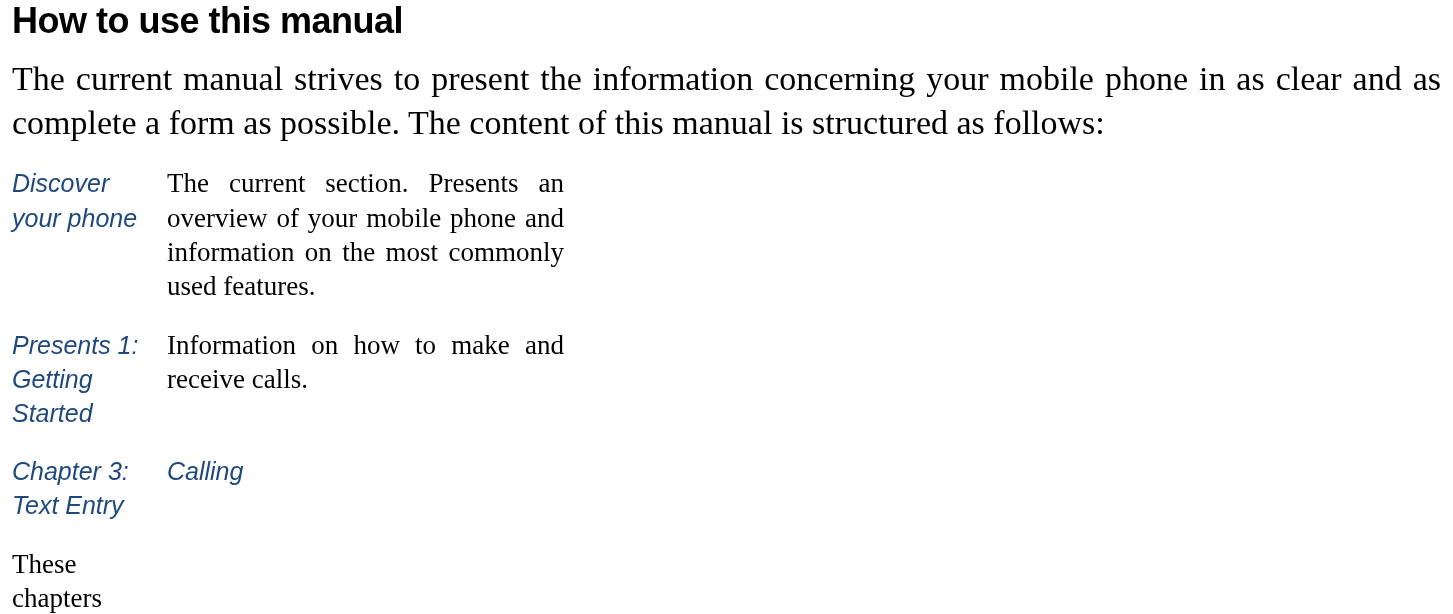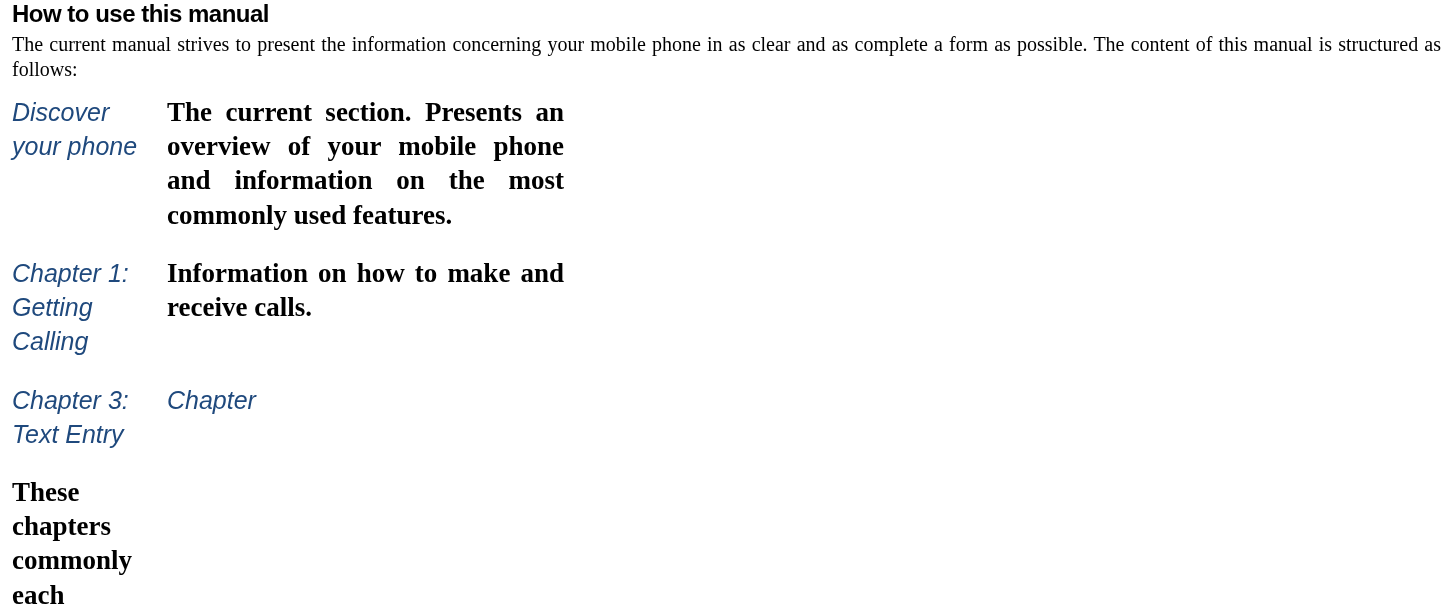--- a/index.html
+++ b/index.html
@@ -12,66 +12,65 @@
       background: #ffffff;
       color: #000000;
       width: 1453px;
       height: 614px;
       padding: 0 12px;
       overflow: hidden;
     }
     .page-title {
       font-family: Arial, Helvetica, sans-serif;
       font-weight: bold;
-      font-size: 24px;
+      font-size: 36px;
       letter-spacing: -0.5px;
       line-height: 1.15;
-      margin-bottom: 4px;
+      margin-bottom: 16px;
     }
     .intro {
-      font-size: 20px;
+      font-size: 34px;
       line-height: 1.28;
       text-align: justify;
       text-align-last: left;
-      margin-bottom: 12px;
+      margin-bottom: 22px;
     }
     .sections {
       display: grid;
       grid-template-columns: 131px 397px;
       column-gap: 16px;
       row-gap: 0;
       font-size: 27px;
       line-height: 1.27;
       gap: 24px;
     }
     .section-label {
       color: #1F497D;
       font-style: italic;
       font-family: Arial, Helvetica, sans-serif;
       font-size: 25px;
       line-height: 34.2px;
     }
     .section-desc {
       text-align: justify;
       text-align-last: left;
-      font-weight: bold;
     }
   </style>
 </head>
 <body>
 
 <h1 class="page-title">How to use this manual</h1>
 
 <p class="intro">The current manual strives to present the information concerning your mobile phone in as clear and as complete a form as possible. The content of this manual is structured as follows:</p>
 
 <div class="sections">
   <div class="section-label">Discover your phone</div>
   <div class="section-desc">The current section. Presents an overview of your mobile phone and information on the most commonly used features.</div>
 
-  <div class="section-label">Chapter 1: Getting Calling</div>
+  <div class="section-label">Presents 1: Getting Started</div>
 
   <div class="section-desc">Information on how to make and receive calls.</div>
 
   <div class="section-label">Chapter 3: Text Entry</div>
 
-  <div class="section-label">Chapter</div>
+  <div class="section-label">Calling</div>
   <div class="section-desc">These chapters commonly each</div>
 </div>
 
 </body></html>

